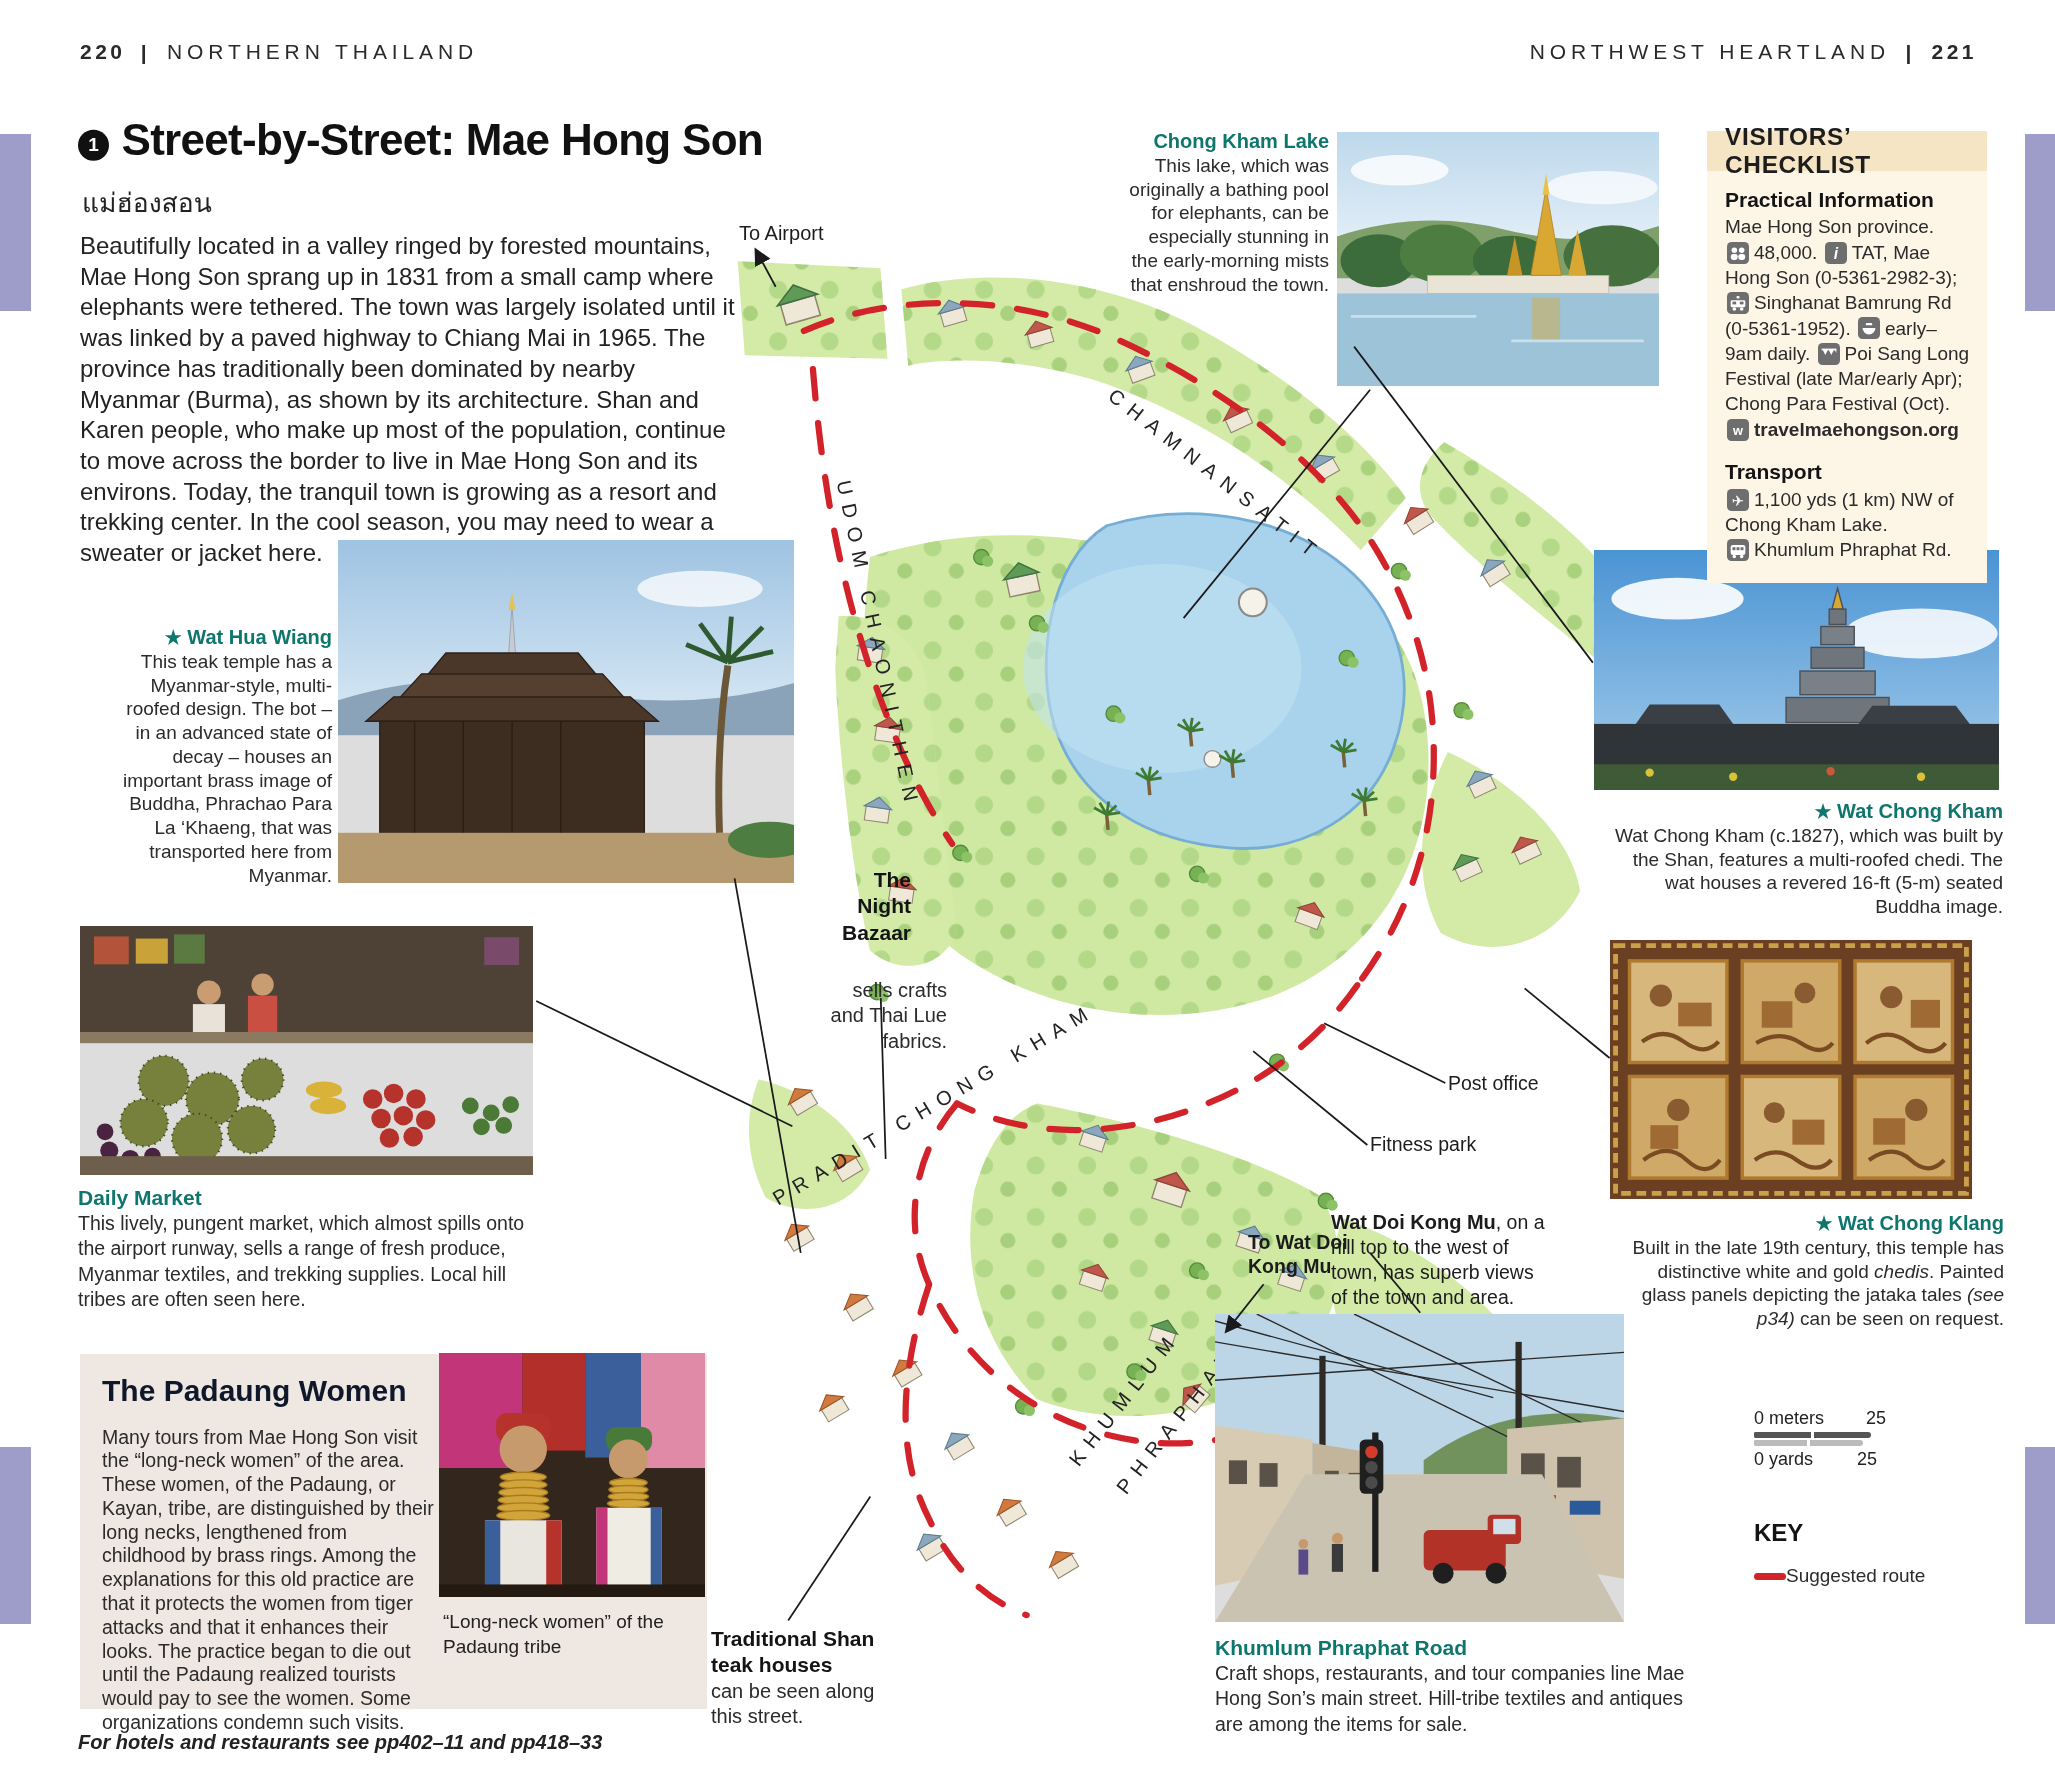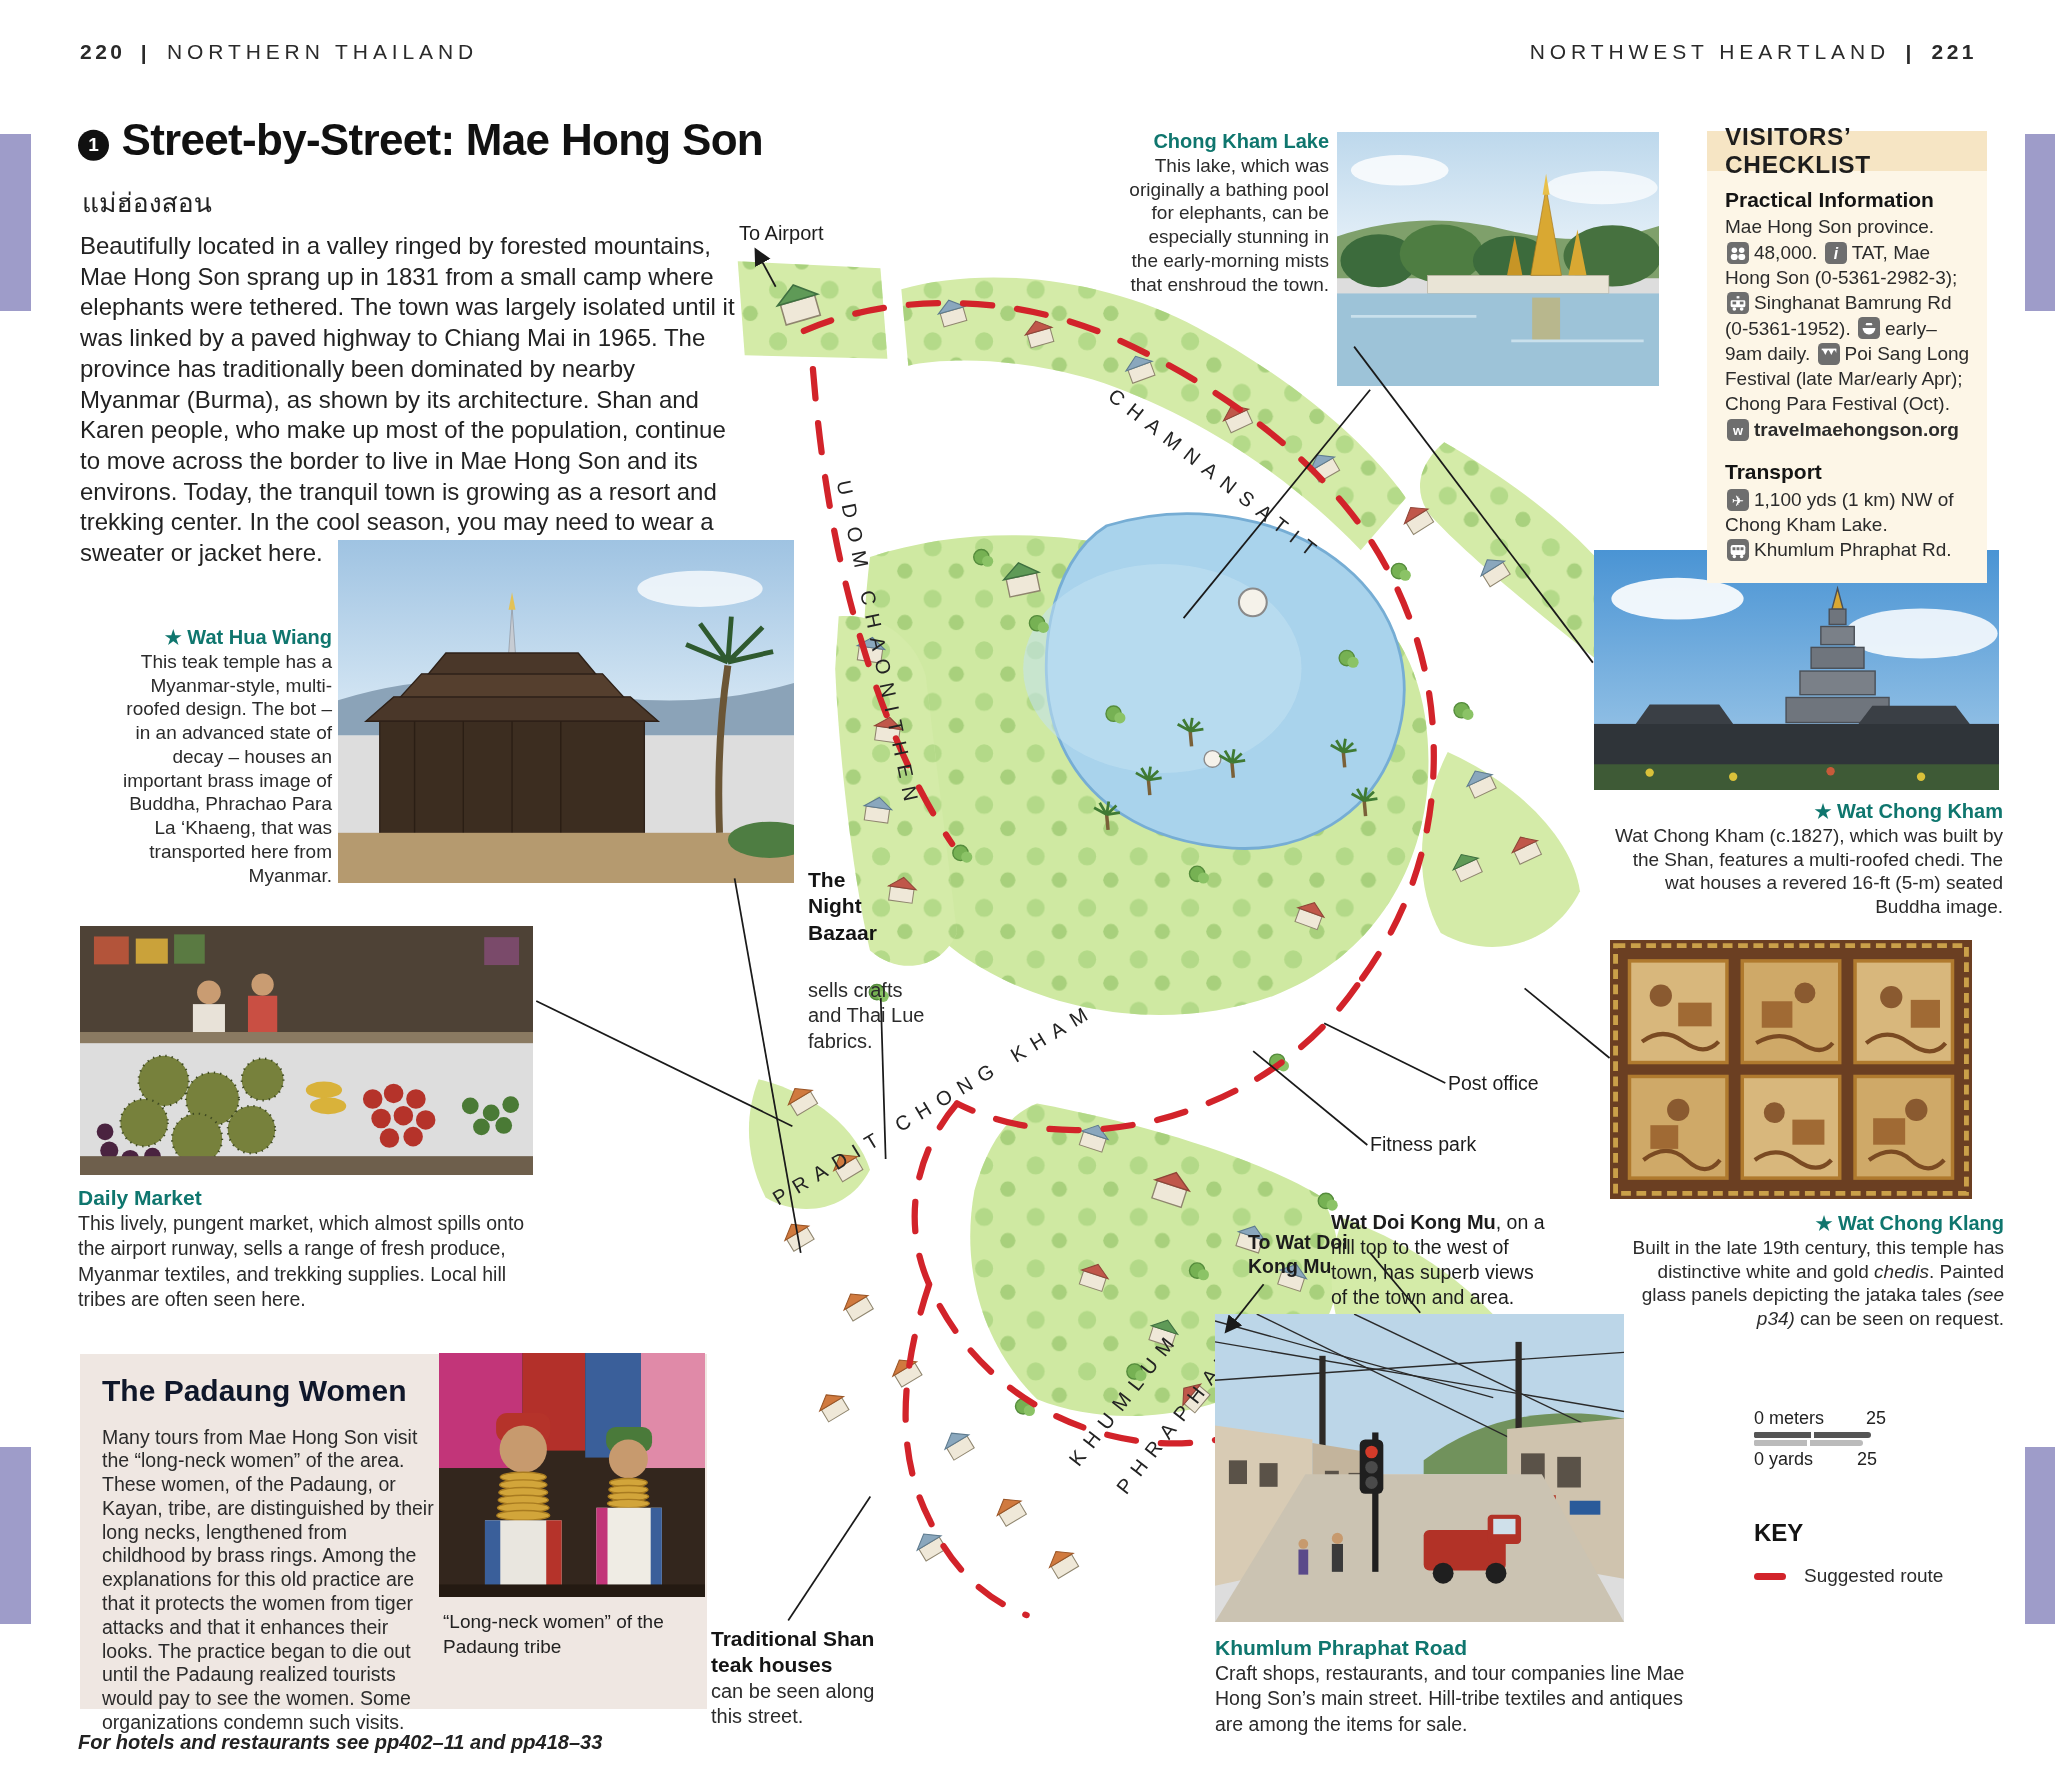--- a/index.html
+++ b/index.html
@@ -586,21 +586,21 @@
   <div class="abs right" style="left:118px;top:625px;width:214px;z-index:5;">
     <div class="cap-title"><span class="star">★</span> <span>Wat Hua Wiang</span></div>
     <div class="cap-body">This teak temple has a Myanmar-style, multi-roofed design. The bot – in an advanced state of decay – houses an important brass image of Buddha, Phrachao Para La ‘Khaeng, that was transported here from Myanmar.</div>
   </div>
 
   <div class="abs right" style="left:1601px;top:799px;width:402px;z-index:5;">
     <div class="cap-title"><span class="star">★</span> <span>Wat Chong Kham</span></div>
     <div class="cap-body">Wat Chong Kham (c.1827), which was built by the Shan, features a multi-roofed chedi. The wat houses a revered 16-ft (5-m) seated Buddha image.</div>
   </div>
 
-  <div class="abs" style="left:808px;top:867px;width:124px;z-index:5;">
+  <div class="abs" style="left:827px;top:867px;width:124px;z-index:5;text-align:right;">
     <div class="nb-title" style="width:84px;">The Night Bazaar</div>
     <div class="nb-body" style="width:120px;margin-top:32px;">sells crafts and Thai Lue fabrics.</div>
   </div>
 
   <div class="abs" style="left:78px;top:1185px;width:456px;z-index:5;">
     <div class="cap-title" style="font-size:21px;">Daily Market</div>
     <div class="cap-body" style="font-size:19.5px;line-height:1.3;">This lively, pungent market, which almost spills onto the airport runway, sells a range of fresh produce, Myanmar textiles, and trekking supplies. Local hill tribes are often seen here.</div>
   </div>
 
   <div class="abs maplabel" style="left:1448px;top:1072px;z-index:5;">Post office</div>
@@ -650,21 +650,21 @@
       <div style="width:53px;height:6.3px;background:#bbb;border-radius:0 4.2px 4.2px 0;"></div>
     </div>
     <div style="display:flex;justify-content:space-between;width:123px;">
       <span class="scale-txt">0 yards</span>
       <span class="scale-txt">25</span>
     </div>
   </div>
 
   <div class="abs" style="left:1754px;top:1519px;z-index:5;">
     <div class="key-title">KEY</div>
-    <div style="margin-top:18px;display:flex;align-items:center;gap:18px;">
+    <div style="margin-top:18px;display:flex;align-items:center;">
       <span class="route-swatch" style="background:#d2232a;"></span>
       <span class="key-label">Suggested route</span>
     </div>
   </div>
 
   <div class="abs footer" style="left:78px;top:1731px;z-index:5;">For hotels and restaurants see pp402–11 and pp418–33</div>
 
 </div>
 
 

